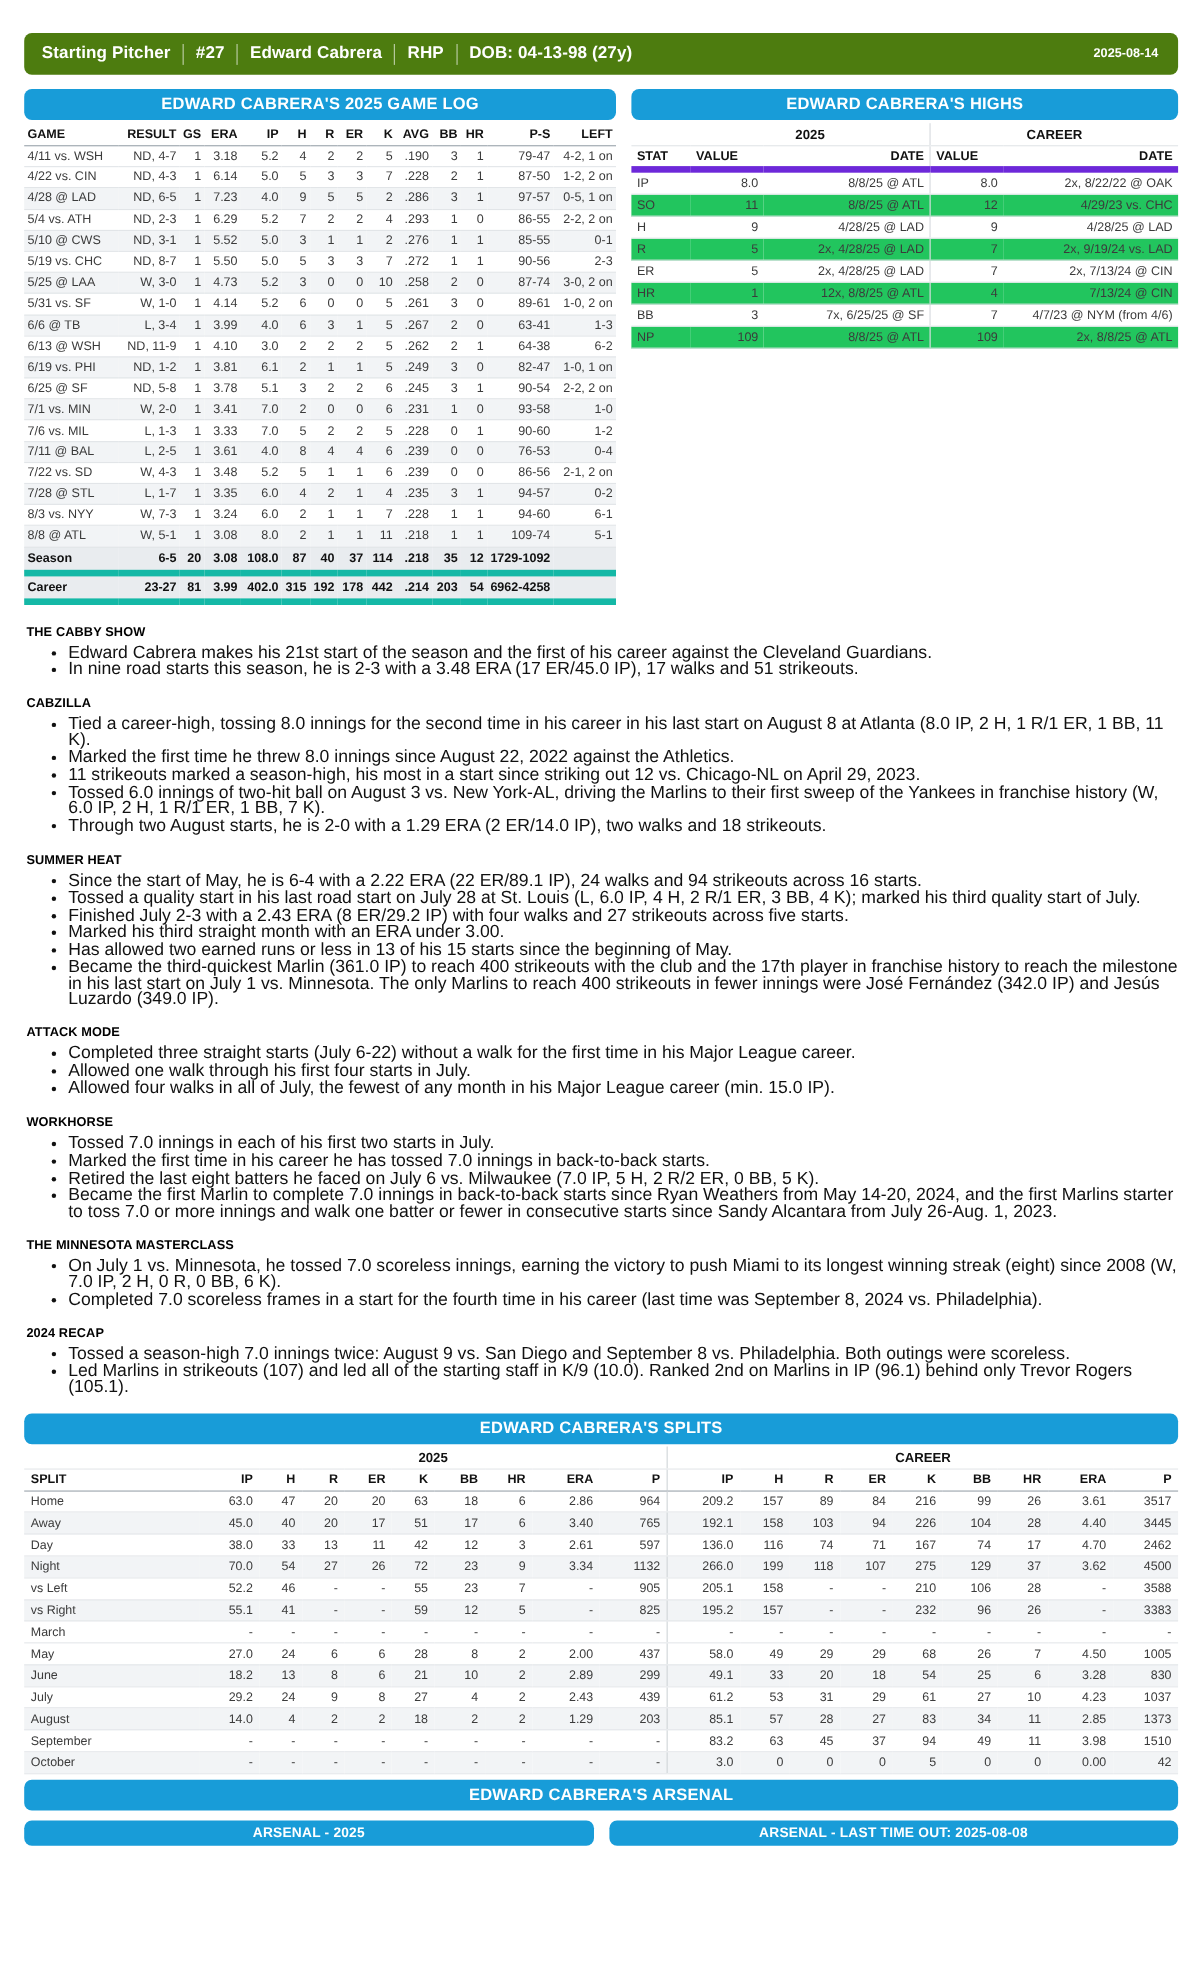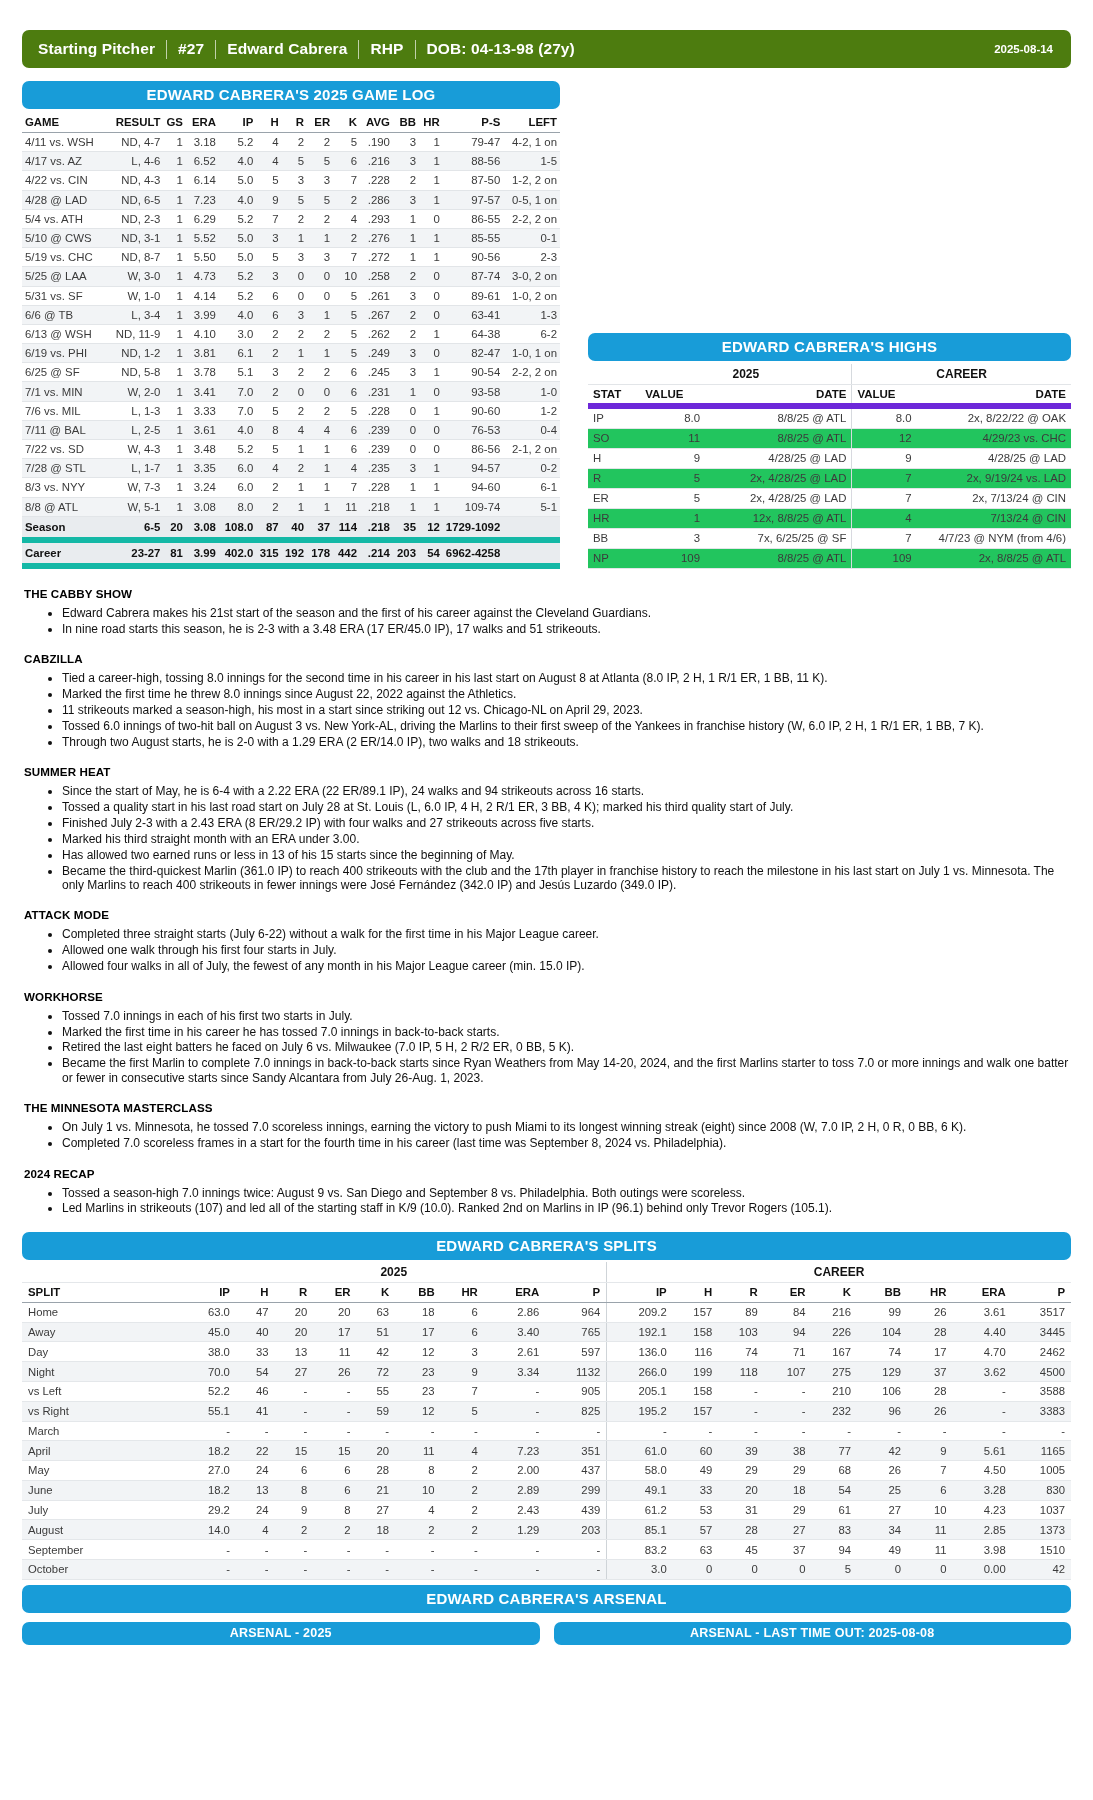--- a/index.html
+++ b/index.html
@@ -36,21 +36,21 @@
     color: #fff;
     border-radius: 7px;
     text-align: center;
     font-weight: bold;
     font-size: 15px;
     padding: 5px 0 6px 0;
     letter-spacing: .2px;
   }
   .pill.small { font-size: 12.5px; padding: 4px 0 5px 0; }
 
-  .cols { display: flex; gap: 28px; margin-top: 13px; align-items: flex-end; }
+  .cols { display: flex; gap: 14px; margin-top: 13px; align-items: flex-start; }
   .col-left { width: 538px; }
   .col-right { flex: 1; }
 
   
   table { border-collapse: collapse; width: 100%; }
   .gl { margin-top: 3px; font-size: 11.4px; }
   .gl th {
     font-weight: bold; font-size: 11.4px; color: #111;
     padding: 4px 3px 4px 3px; text-align: right; white-space: nowrap;
     border-bottom: 1px solid #9aa3ab;
@@ -104,21 +104,21 @@
   .highs .divide { border-left: 1px solid #d6dade; }
 
   
   .note-head {
     font-weight: bold; font-size: 11.6px; margin: 16px 0 6px 2px; color: #000;
     letter-spacing: .1px;
   }
   .note-head.first { margin-top: 18px; }
   ul.notes { margin: 0 0 0 18px; padding: 0 0 0 22px; }
   ul.notes li {
-    font-size: 12px; line-height: 14.4px; color: #111; margin-bottom: 1.5px;
+    font-size: 16px; line-height: 14.4px; color: #111; margin-bottom: 1.5px;
   }
 
   
   .splits-wrap { margin-top: 16px; }
   .splits { margin-top: 2px; font-size: 11.3px; }
   .splits .grp {
     font-weight: bold; font-size: 12px; text-align: center; color: #111; padding: 3px 0;
   }
   .splits th {
     font-weight: bold; font-size: 11.4px; color: #111; text-align: right;
@@ -204,36 +204,20 @@
               <td>5.2</td>
               <td>4</td>
               <td>2</td>
               <td>2</td>
               <td>5</td>
               <td>.190</td>
               <td>3</td>
               <td>1</td>
               <td>79-47</td>
               <td>4-2, 1 on</td>
-            </tr>
-            <tr class="alt">
-              <td class="tl">4/17 vs. AZ</td>
-              <td>L, 4-6</td>
-              <td>1</td>
-              <td>6.52</td>
-              <td>4.0</td>
-              <td>4</td>
-              <td>5</td>
-              <td>5</td>
-              <td>6</td>
-              <td>.216</td>
-              <td>3</td>
-              <td>1</td>
-              <td>88-56</td>
-              <td>1-5</td>
             </tr>
             <tr>
               <td class="tl">4/22 vs. CIN</td>
               <td>ND, 4-3</td>
               <td>1</td>
               <td>6.14</td>
               <td>5.0</td>
               <td>5</td>
               <td>3</td>
               <td>3</td>
@@ -881,41 +865,20 @@
             <td class="sep">-</td>
             <td>-</td>
             <td>-</td>
             <td>-</td>
             <td>-</td>
             <td>-</td>
             <td>-</td>
             <td>-</td>
             <td>-</td>
           </tr>
-          <tr class="alt">
-            <td class="tl">April</td>
-            <td>18.2</td>
-            <td>22</td>
-            <td>15</td>
-            <td>15</td>
-            <td>20</td>
-            <td>11</td>
-            <td>4</td>
-            <td>7.23</td>
-            <td>351</td>
-            <td class="sep">61.0</td>
-            <td>60</td>
-            <td>39</td>
-            <td>38</td>
-            <td>77</td>
-            <td>42</td>
-            <td>9</td>
-            <td>5.61</td>
-            <td>1165</td>
-          </tr>
           <tr>
             <td class="tl">May</td>
             <td>27.0</td>
             <td>24</td>
             <td>6</td>
             <td>6</td>
             <td>28</td>
             <td>8</td>
             <td>2</td>
             <td>2.00</td>

